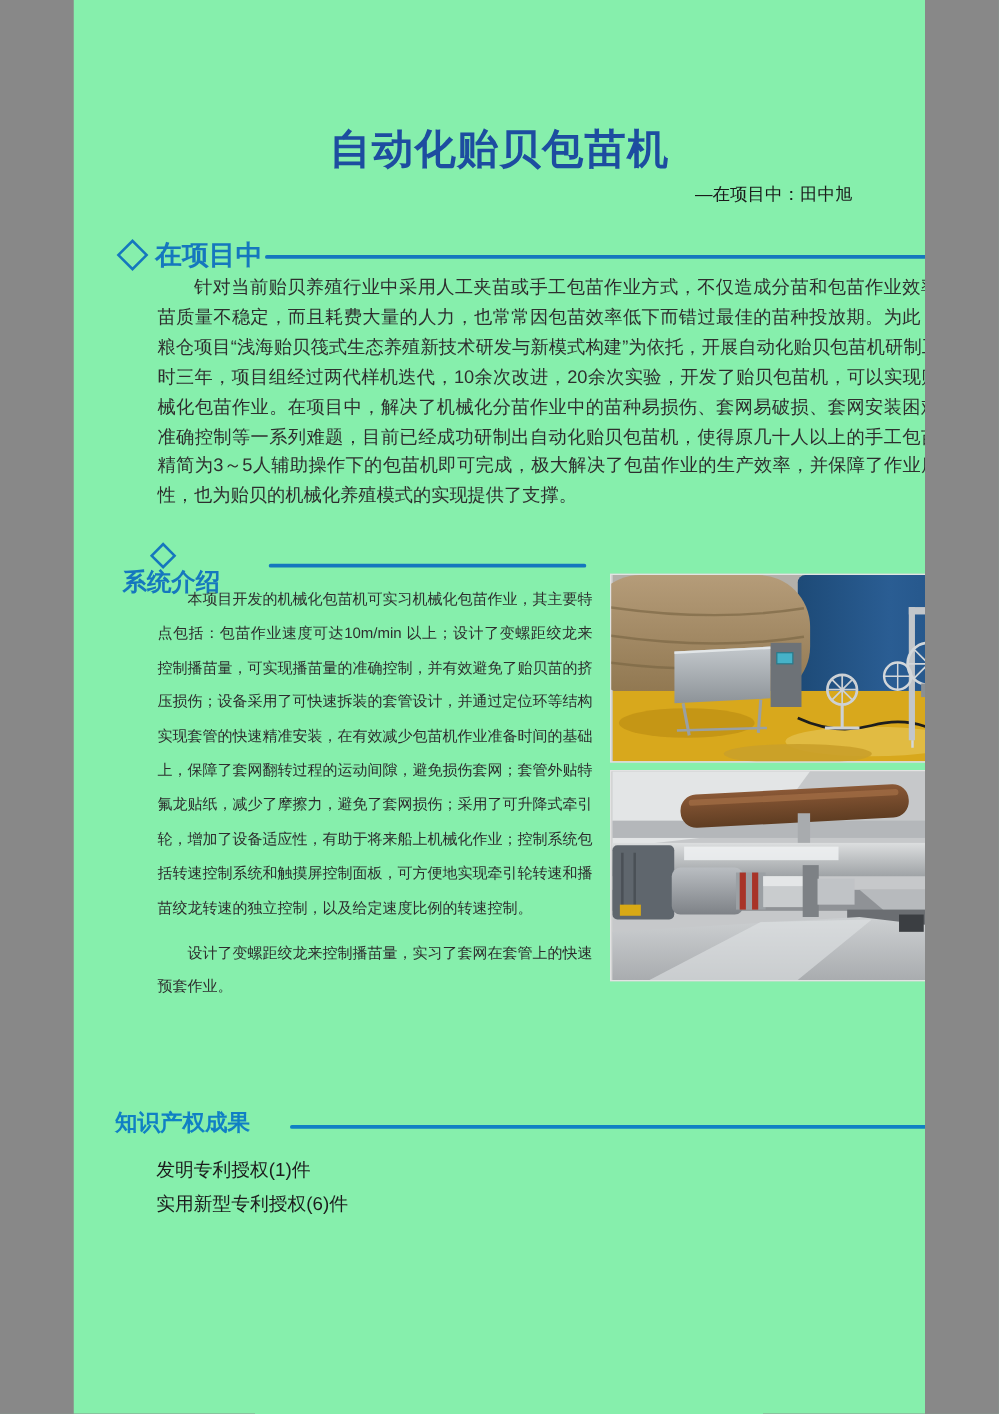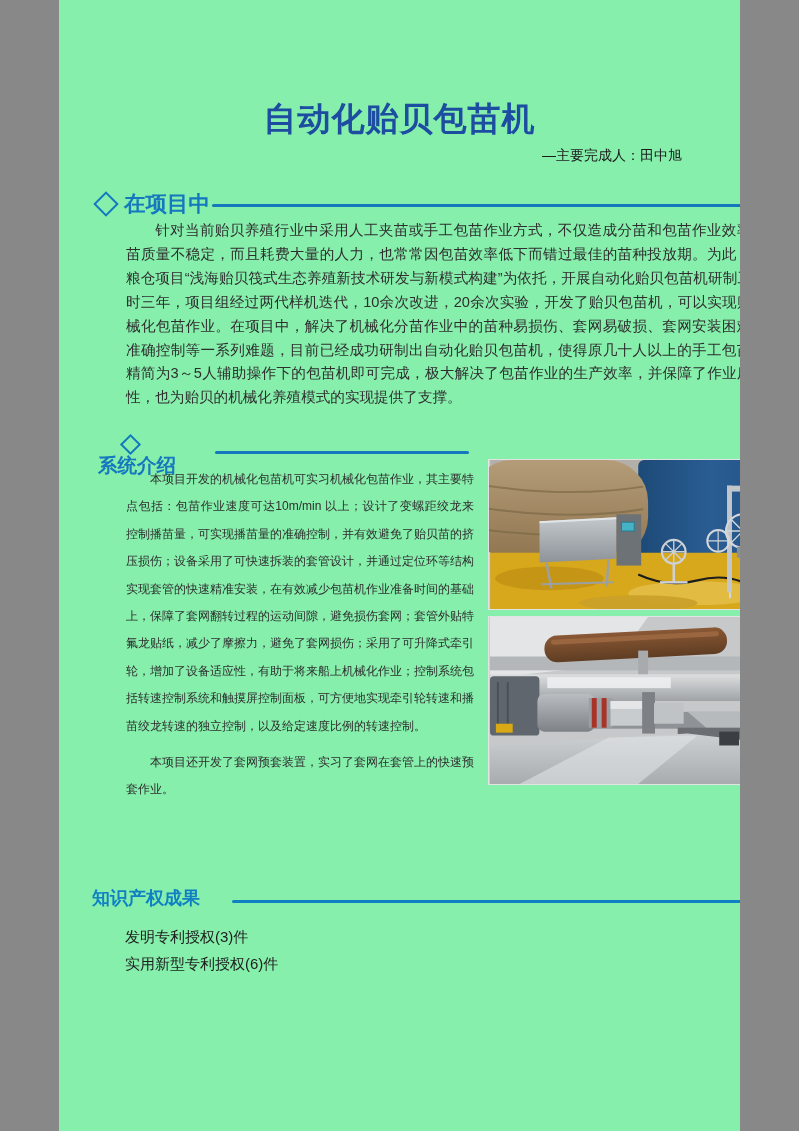--- a/index.html
+++ b/index.html
@@ -52,39 +52,39 @@
   .photo + .photo{margin-top:6px;}
   .ip-list{position:absolute;top:924px;left:66px;font-size:15px;line-height:26.5px;color:#1c1c1c;}
   .ip-list div{white-space:nowrap;}
 </style>
 </head>
 <body>
 
 <div class="page">
 
   <div class="doc-title">自动化贻贝包苗机</div>
-  <div class="byline">—主要完成人：田中旭</div>
+  <div class="byline">—在项目中：田中旭</div>
 
   <div class="sec-header" style="top:189px;left:36px;">
     <span class="diamond lg"></span>
     <span class="sec-label s1">在项目中</span>
   </div>
   <div class="sec-line" style="left:153px;top:204px;width:574px;height:3px;"></div>
 
   <div class="body-para para-bg">针对当前贻贝养殖行业中采用人工夹苗或手工包苗作业方式，不仅造成分苗和包苗作业效率低，分苗质量不稳定，而且耗费大量的人力，也常常因包苗效率低下而错过最佳的苗种投放期。为此，以蓝色粮仓项目“浅海贻贝筏式生态养殖新技术研发与新模式构建”为依托，开展自动化贻贝包苗机研制工作。历时三年，项目组经过两代样机迭代，10余次改进，20余次实验，开发了贻贝包苗机，可以实现贻贝的机械化包苗作业。在项目中，解决了机械化分苗作业中的苗种易损伤、套网易破损、套网安装困难、苗量准确控制等一系列难题，目前已经成功研制出自动化贻贝包苗机，使得原几十人以上的手工包苗作业，精简为3～5人辅助操作下的包苗机即可完成，极大解决了包苗作业的生产效率，并保障了作业质量稳定性，也为贻贝的机械化养殖模式的实现提供了支撑。</div>
 
   <div class="sec-header" style="top:437px;left:39px;flex-direction:column;">
     <span class="diamond sm"></span>
     <span class="sec-label s2">系统介绍</span>
   </div>
   <div class="sec-line" style="left:156px;top:451px;width:254px;height:2.5px;"></div>
 
   <div class="sys-col">
     <p>本项目开发的机械化包苗机可实习机械化包苗作业，其主要特点包括：包苗作业速度可达10m/min 以上；设计了变螺距绞龙来控制播苗量，可实现播苗量的准确控制，并有效避免了贻贝苗的挤压损伤；设备采用了可快速拆装的套管设计，并通过定位环等结构实现套管的快速精准安装，在有效减少包苗机作业准备时间的基础上，保障了套网翻转过程的运动间隙，避免损伤套网；套管外贴特氟龙贴纸，减少了摩擦力，避免了套网损伤；采用了可升降式牵引轮，增加了设备适应性，有助于将来船上机械化作业；控制系统包括转速控制系统和触摸屏控制面板，可方便地实现牵引轮转速和播苗绞龙转速的独立控制，以及给定速度比例的转速控制。</p>
-    <p>本项目还开发了套网预套装置，实习了套网在套管上的快速预套作业。</p>
+    <p>设计了变螺距绞龙来控制播苗量，实习了套网在套管上的快速预套作业。</p>
   </div>
 
   <div class="photo-col">
 
     <svg class="photo" viewBox="0 0 334 151" height="151" xmlns="http://www.w3.org/2000/svg">
       <defs>
         <linearGradient id="tan" x1="0" y1="0" x2="0" y2="1">
           <stop offset="0" stop-color="#b59c79"></stop>
             <stop offset="1" stop-color="#8f764f"></stop>
         </linearGradient>
@@ -197,17 +197,17 @@
     </svg>
 
   </div>
 
   <div class="sec-header" style="top:886px;left:33px;">
     <span class="sec-label s3">知识产权成果</span>
   </div>
   <div class="sec-line" style="left:173px;top:900px;width:535px;height:2.5px;background:#1080c4;"></div>
 
   <div class="ip-list">
-    <div>发明专利授权(3)件</div>
+    <div>发明专利授权(1)件</div>
     <div>实用新型专利授权(6)件</div>
   </div>
 
 </div>
 
 </body></html>

